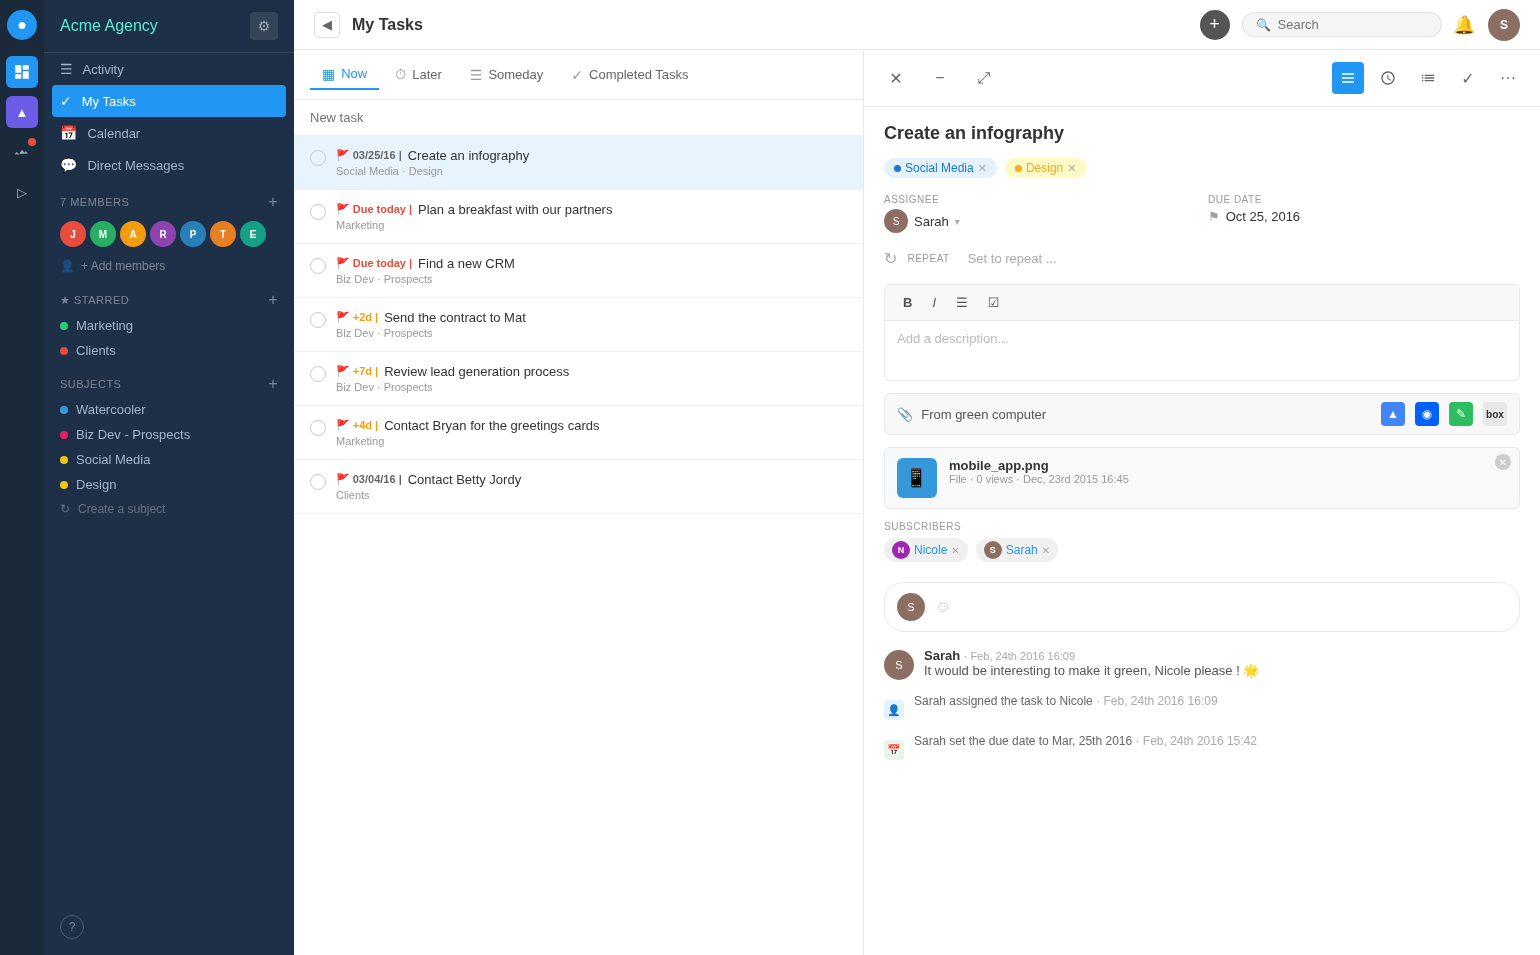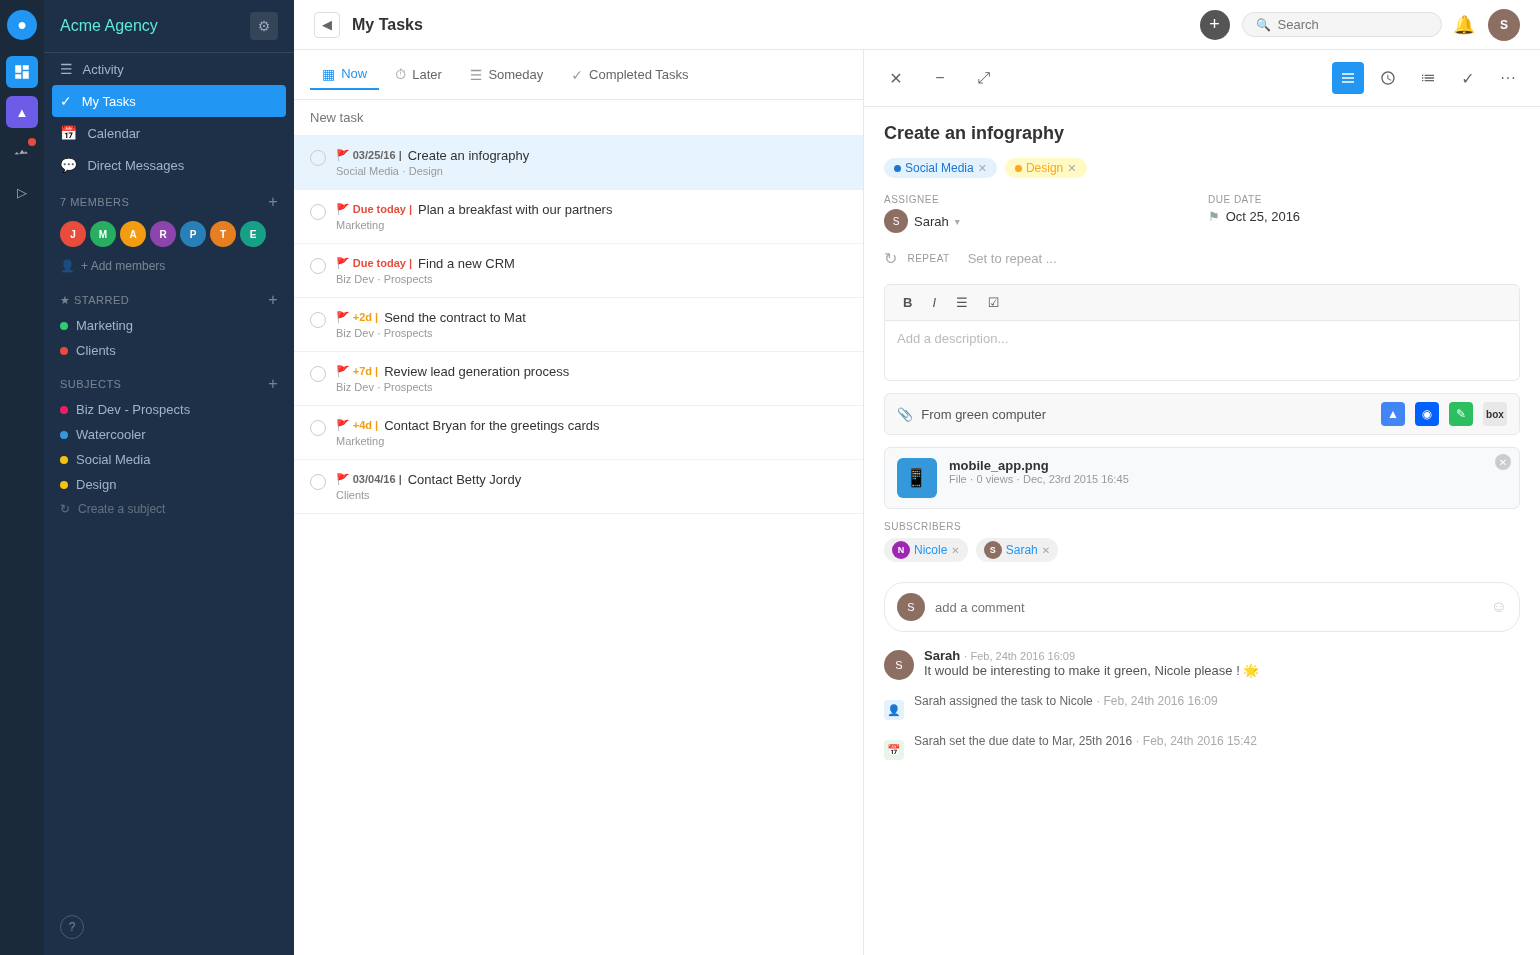--- a/index.html
+++ b/index.html
@@ -587,26 +587,26 @@
   <div class="starred-item">
     <div class="dot red"></div>
     <span>Clients</span>
   </div>
 
   <div class="sidebar-section">
     <span>SUBJECTS</span>
     <span class="plus-btn">+</span>
   </div>
   <div class="subject-item">
+    <div class="dot blue"></div>
+    <span>Watercooler</span>
+  </div>
+  <div class="subject-item">
     <div class="dot pink"></div>
     <span>Biz Dev - Prospects</span>
-  </div>
-  <div class="subject-item">
-    <div class="dot blue"></div>
-    <span>Watercooler</span>
   </div>
   <div class="subject-item">
     <div class="dot yellow"></div>
     <span>Social Media</span>
   </div>
   <div class="subject-item">
     <div class="dot yellow"></div>
     <span>Design</span>
   </div>
   <div class="create-subject">
@@ -856,21 +856,20 @@
             <div class="subscriber-tag">
               <div class="sub-avatar" style="background:#8d6e63;">S</div>
               <span class="sub-name">Sarah</span>
               <span class="sub-x">✕</span>
             </div>
           </div>
         </div>
 
         <div class="comment-box">
           <div class="comment-avatar">S</div>
-          <input type="text" placeholder="add a comment" style="">
           <span class="emoji-btn">☺</span>
         </div>
 
         <div class="activity-list">
 
           <div class="activity-item">
             <div class="activity-avatar">S</div>
             <div class="activity-content">
               <span class="activity-author">Sarah</span>
               <span class="activity-time"> · <span>Feb, 24th 2016 16:09</span></span>

